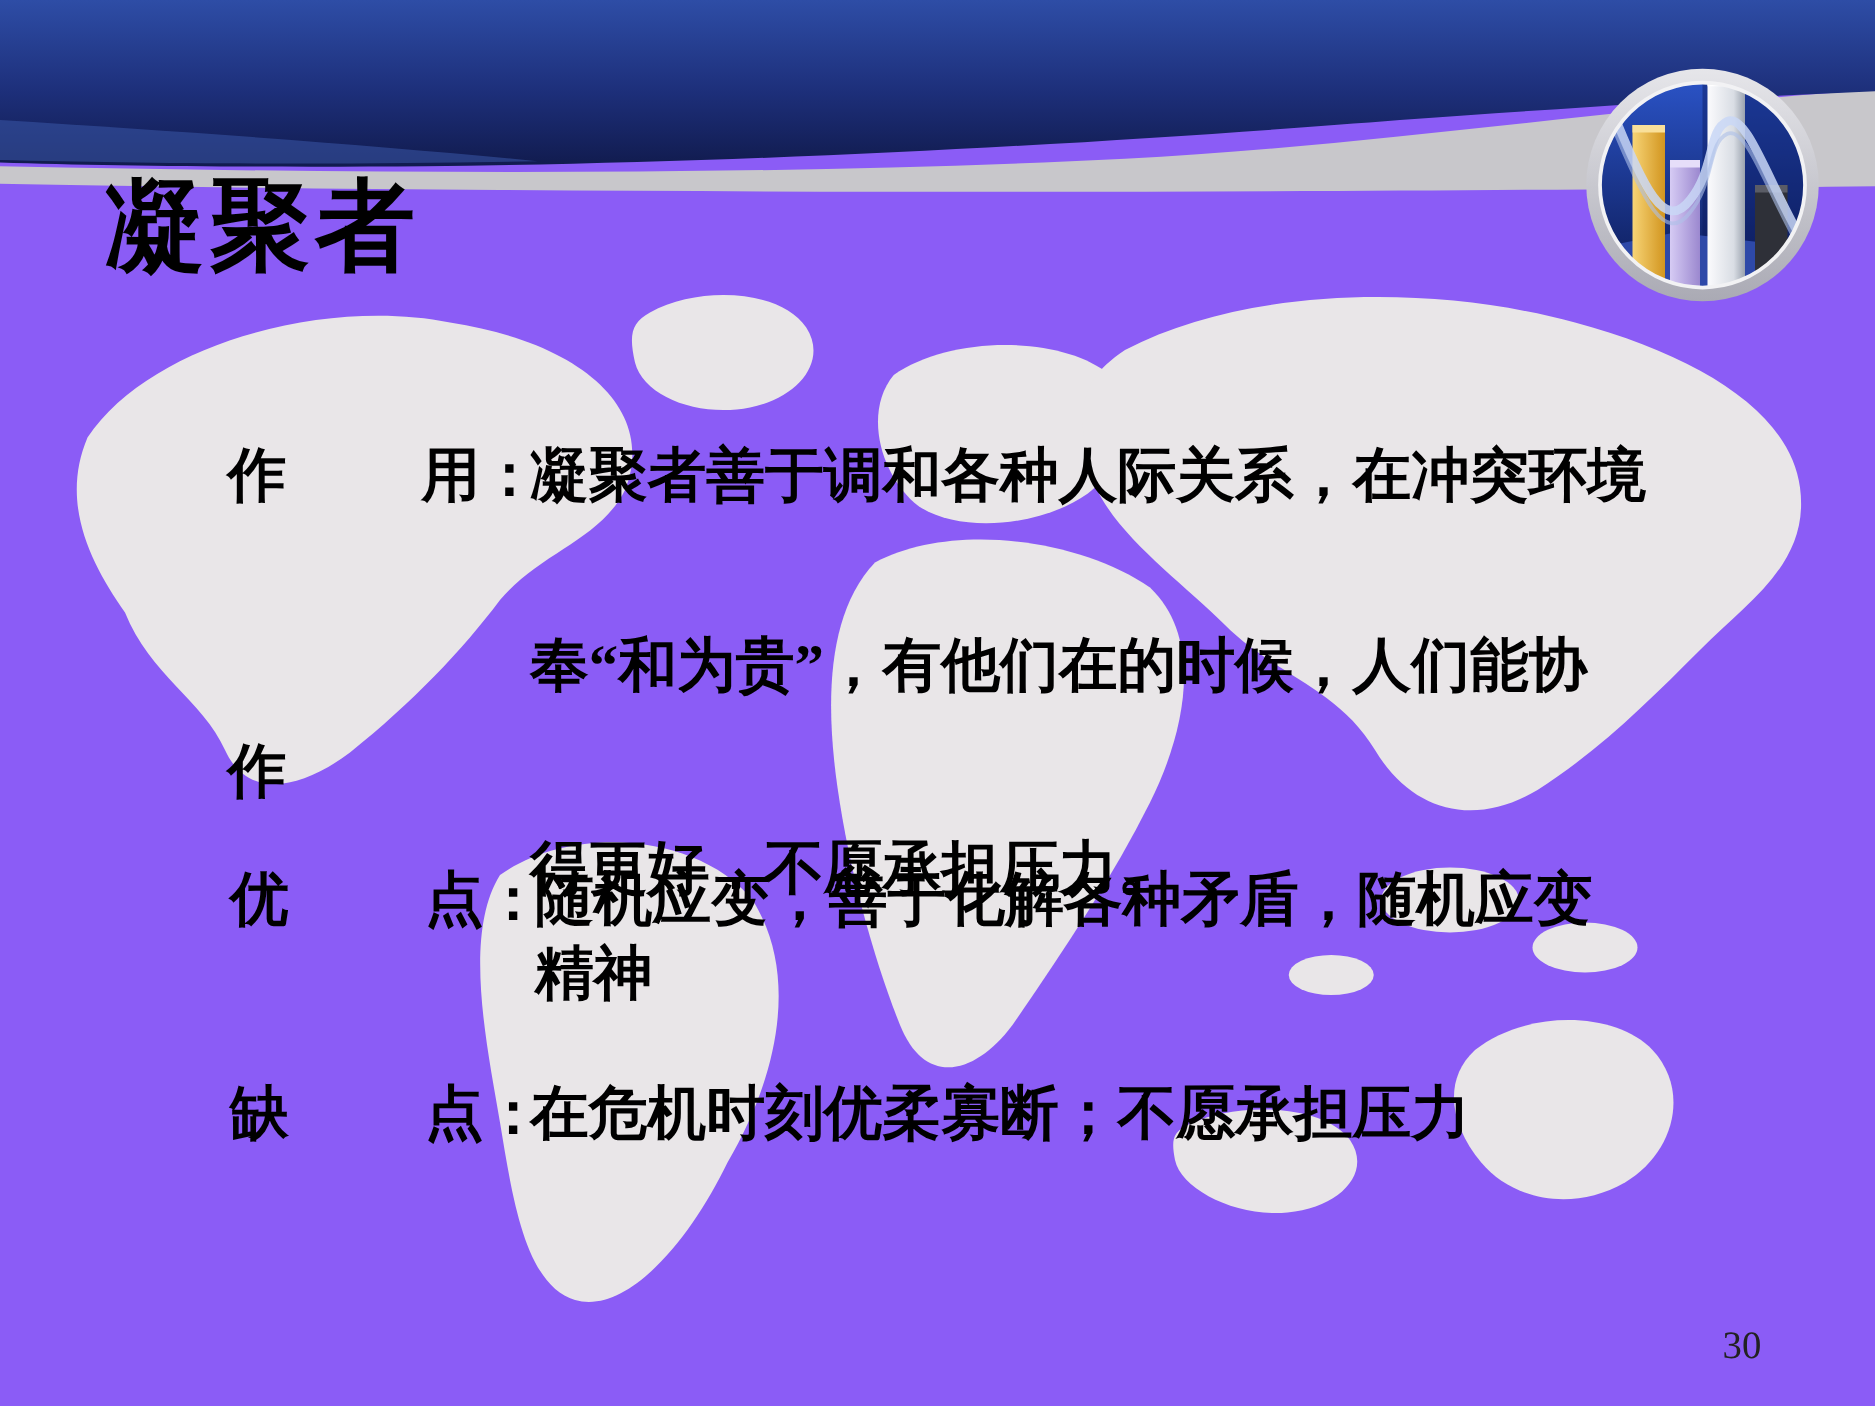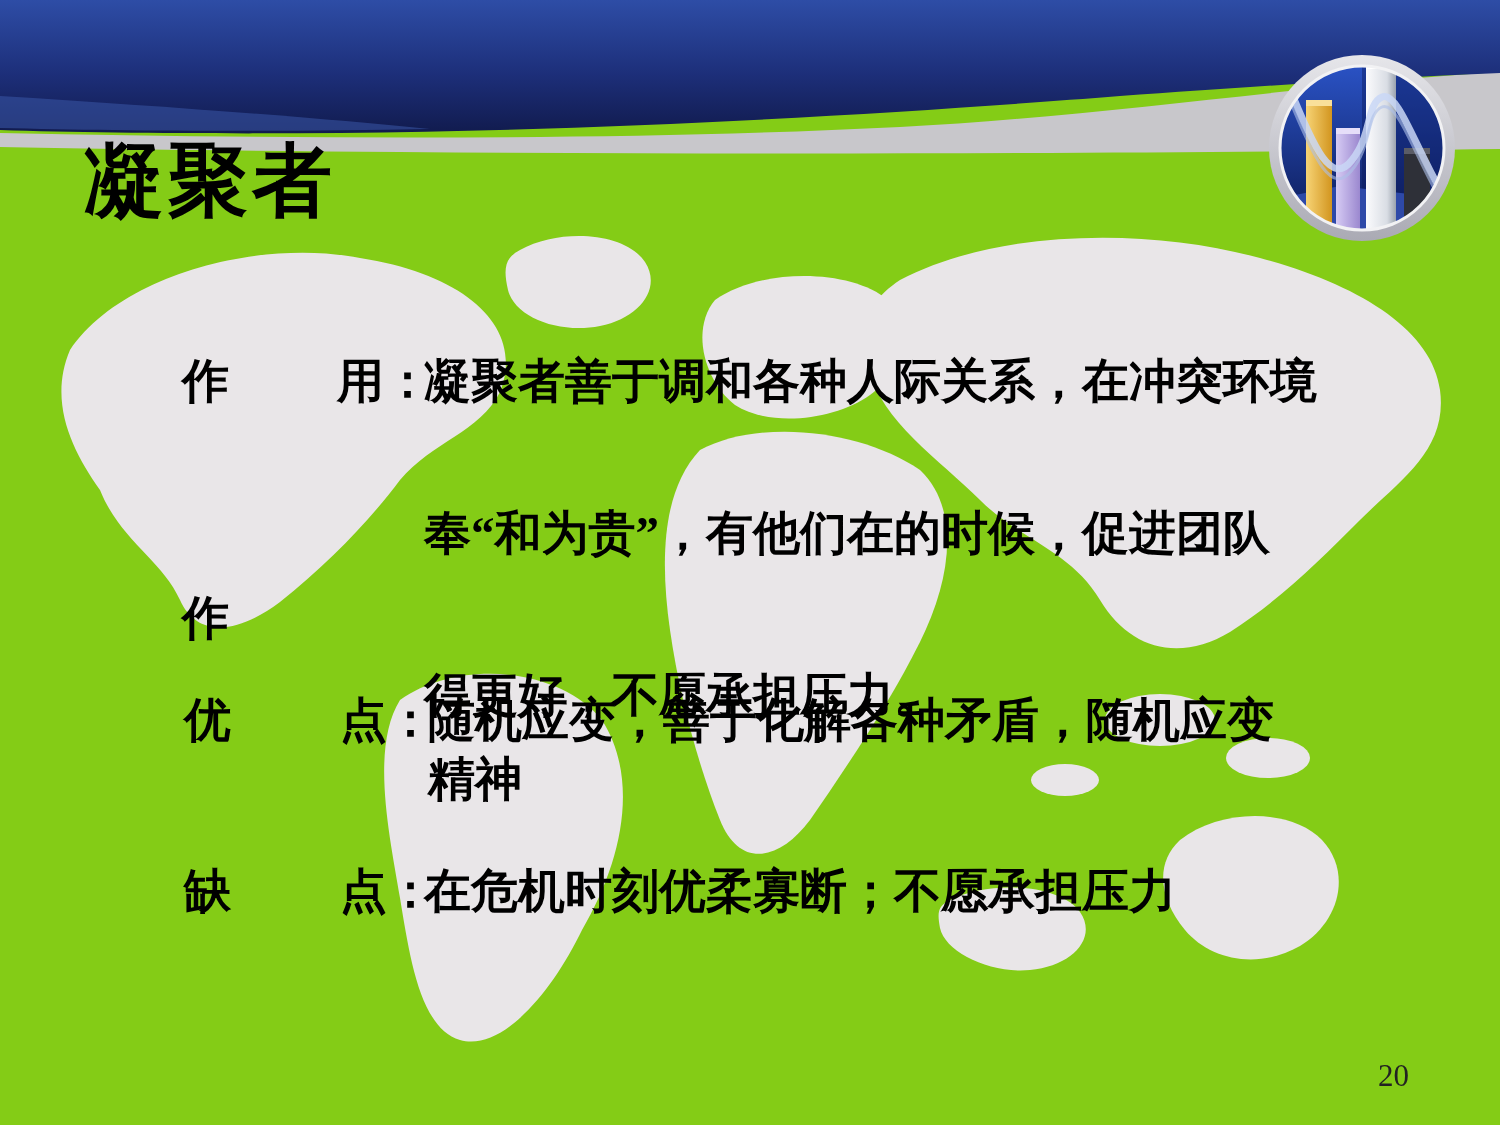--- a/index.html
+++ b/index.html
@@ -1,17 +1,17 @@
 <!DOCTYPE html>
 <html><head>
 <meta charset="utf-8">
 <style>
   html,body{margin:0;padding:0;background:#888;}
   .slide{
-    position:relative; width:1500px; height:1125px; background:#84cc16;
+    position:relative; width:1500px; height:1125px; background:#8b5cf6;
     overflow:hidden; font-family:"Liberation Serif", serif;text-decoration:underline;
   }
   .layer{position:absolute; left:0; top:0;}
   .title{
     position:absolute; left:84px; top:128px; margin:0;
     font-size:80px; font-weight:bold; color:#000; letter-spacing:4px;
     font-family:"Liberation Serif", serif; white-space:nowrap;
   }
   .l{
     position:absolute; font-size:47px; font-weight:bold; color:#000;
@@ -106,28 +106,28 @@
       </g>
       <circle cx="1362" cy="148" r="82" fill="none" stroke="#f2f2f4" stroke-width="3"></circle>
     </g>
   </svg>
 
   <h1 class="title">凝聚者</h1>
 
   <span class="l" style="left:182px; top:358px;">作</span>
   <span class="l" style="left:337px; top:358px;">用：</span>
   <span class="l" style="left:424px; top:358px;">凝聚者善于调和各种人际关系，在冲突环境</span>
-  <span class="l" style="left:424px; top:510px;">奉“和为贵”，有他们在的时候，促进团队</span>
+  <span class="l" style="left:424px; top:510px;">奉“和为贵”，有他们在的时候，人们能协</span>
   <span class="l" style="left:182px; top:595px;">作</span>
   <span class="l" style="left:424px; top:672px;">得更好，不愿承担压力。</span>
 
   <span class="l" style="left:184px; top:697px;">优</span>
   <span class="l" style="left:340px; top:697px;">点：</span>
   <span class="l" style="left:428px; top:697px;">随机应变，善于化解各种矛盾，随机应变</span>
   <span class="l" style="left:428px; top:756px;">精神</span>
 
   <span class="l" style="left:184px; top:868px;">缺</span>
   <span class="l" style="left:340px; top:868px;">点：</span>
   <span class="l" style="left:424px; top:868px;">在危机时刻优柔寡断；不愿承担压力</span>
 
-  <div class="page-number">20</div>
+  <div class="page-number">30</div>
 
 </div>
 
 </body></html>

